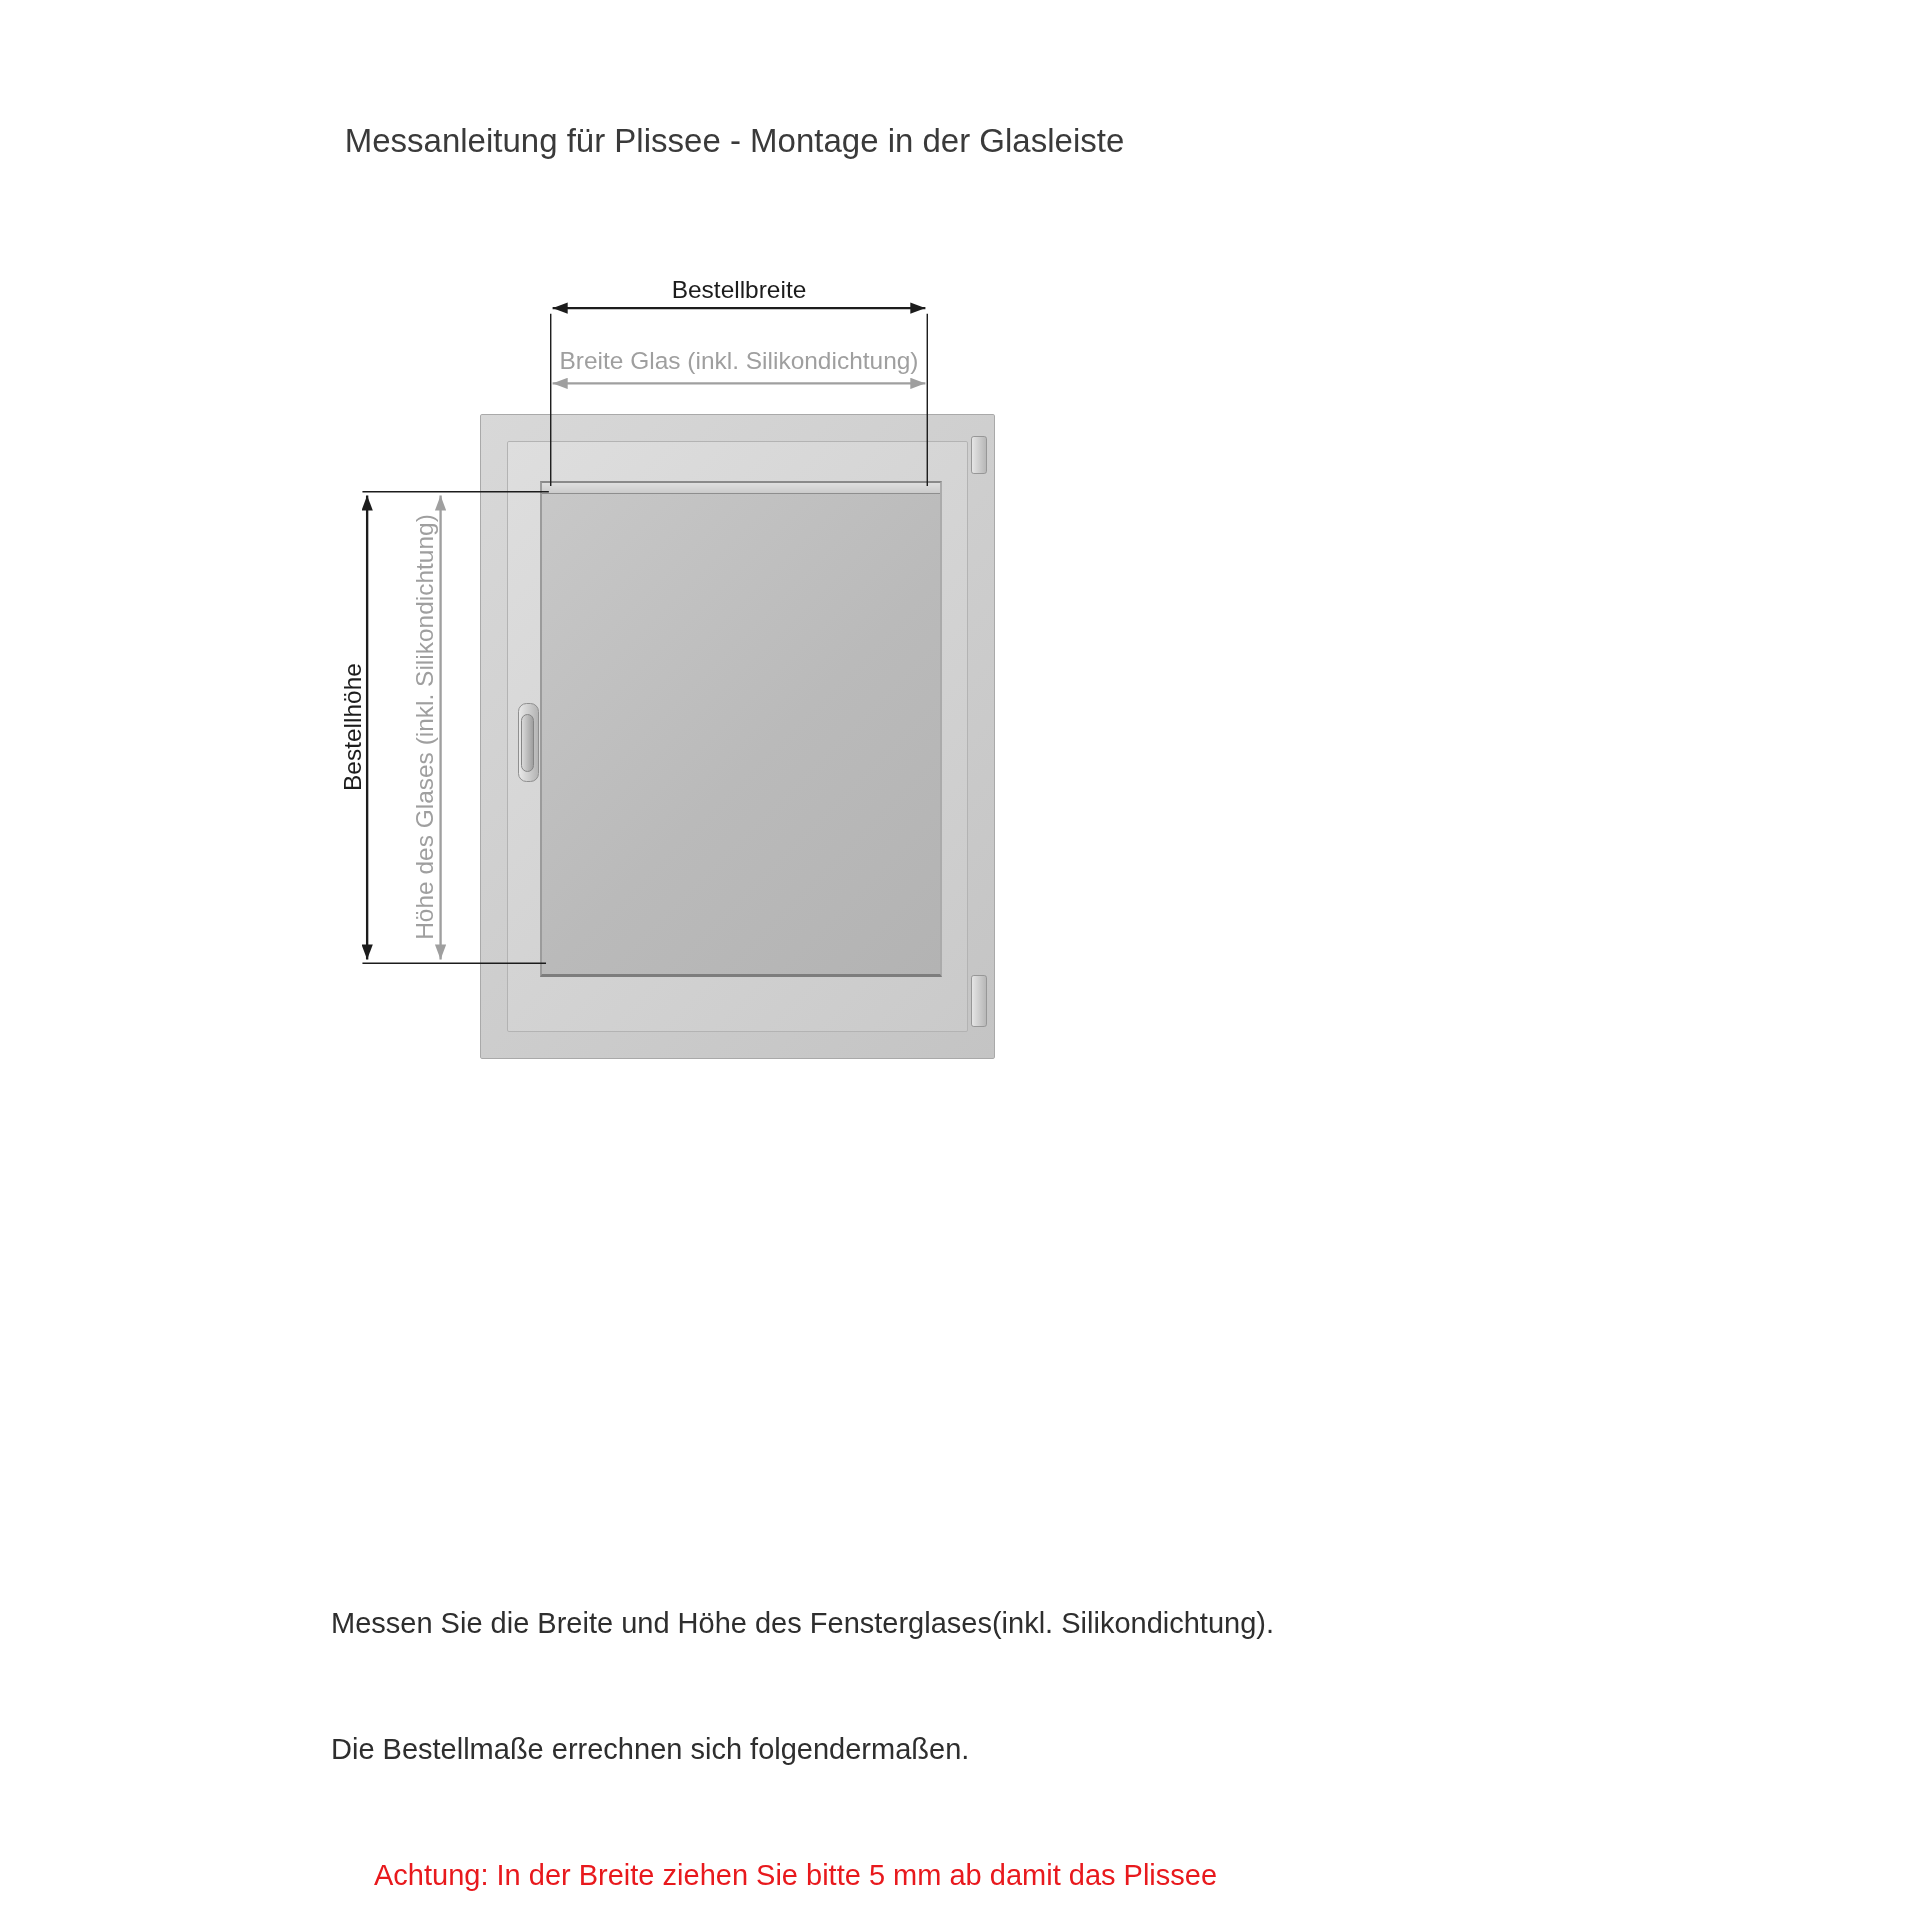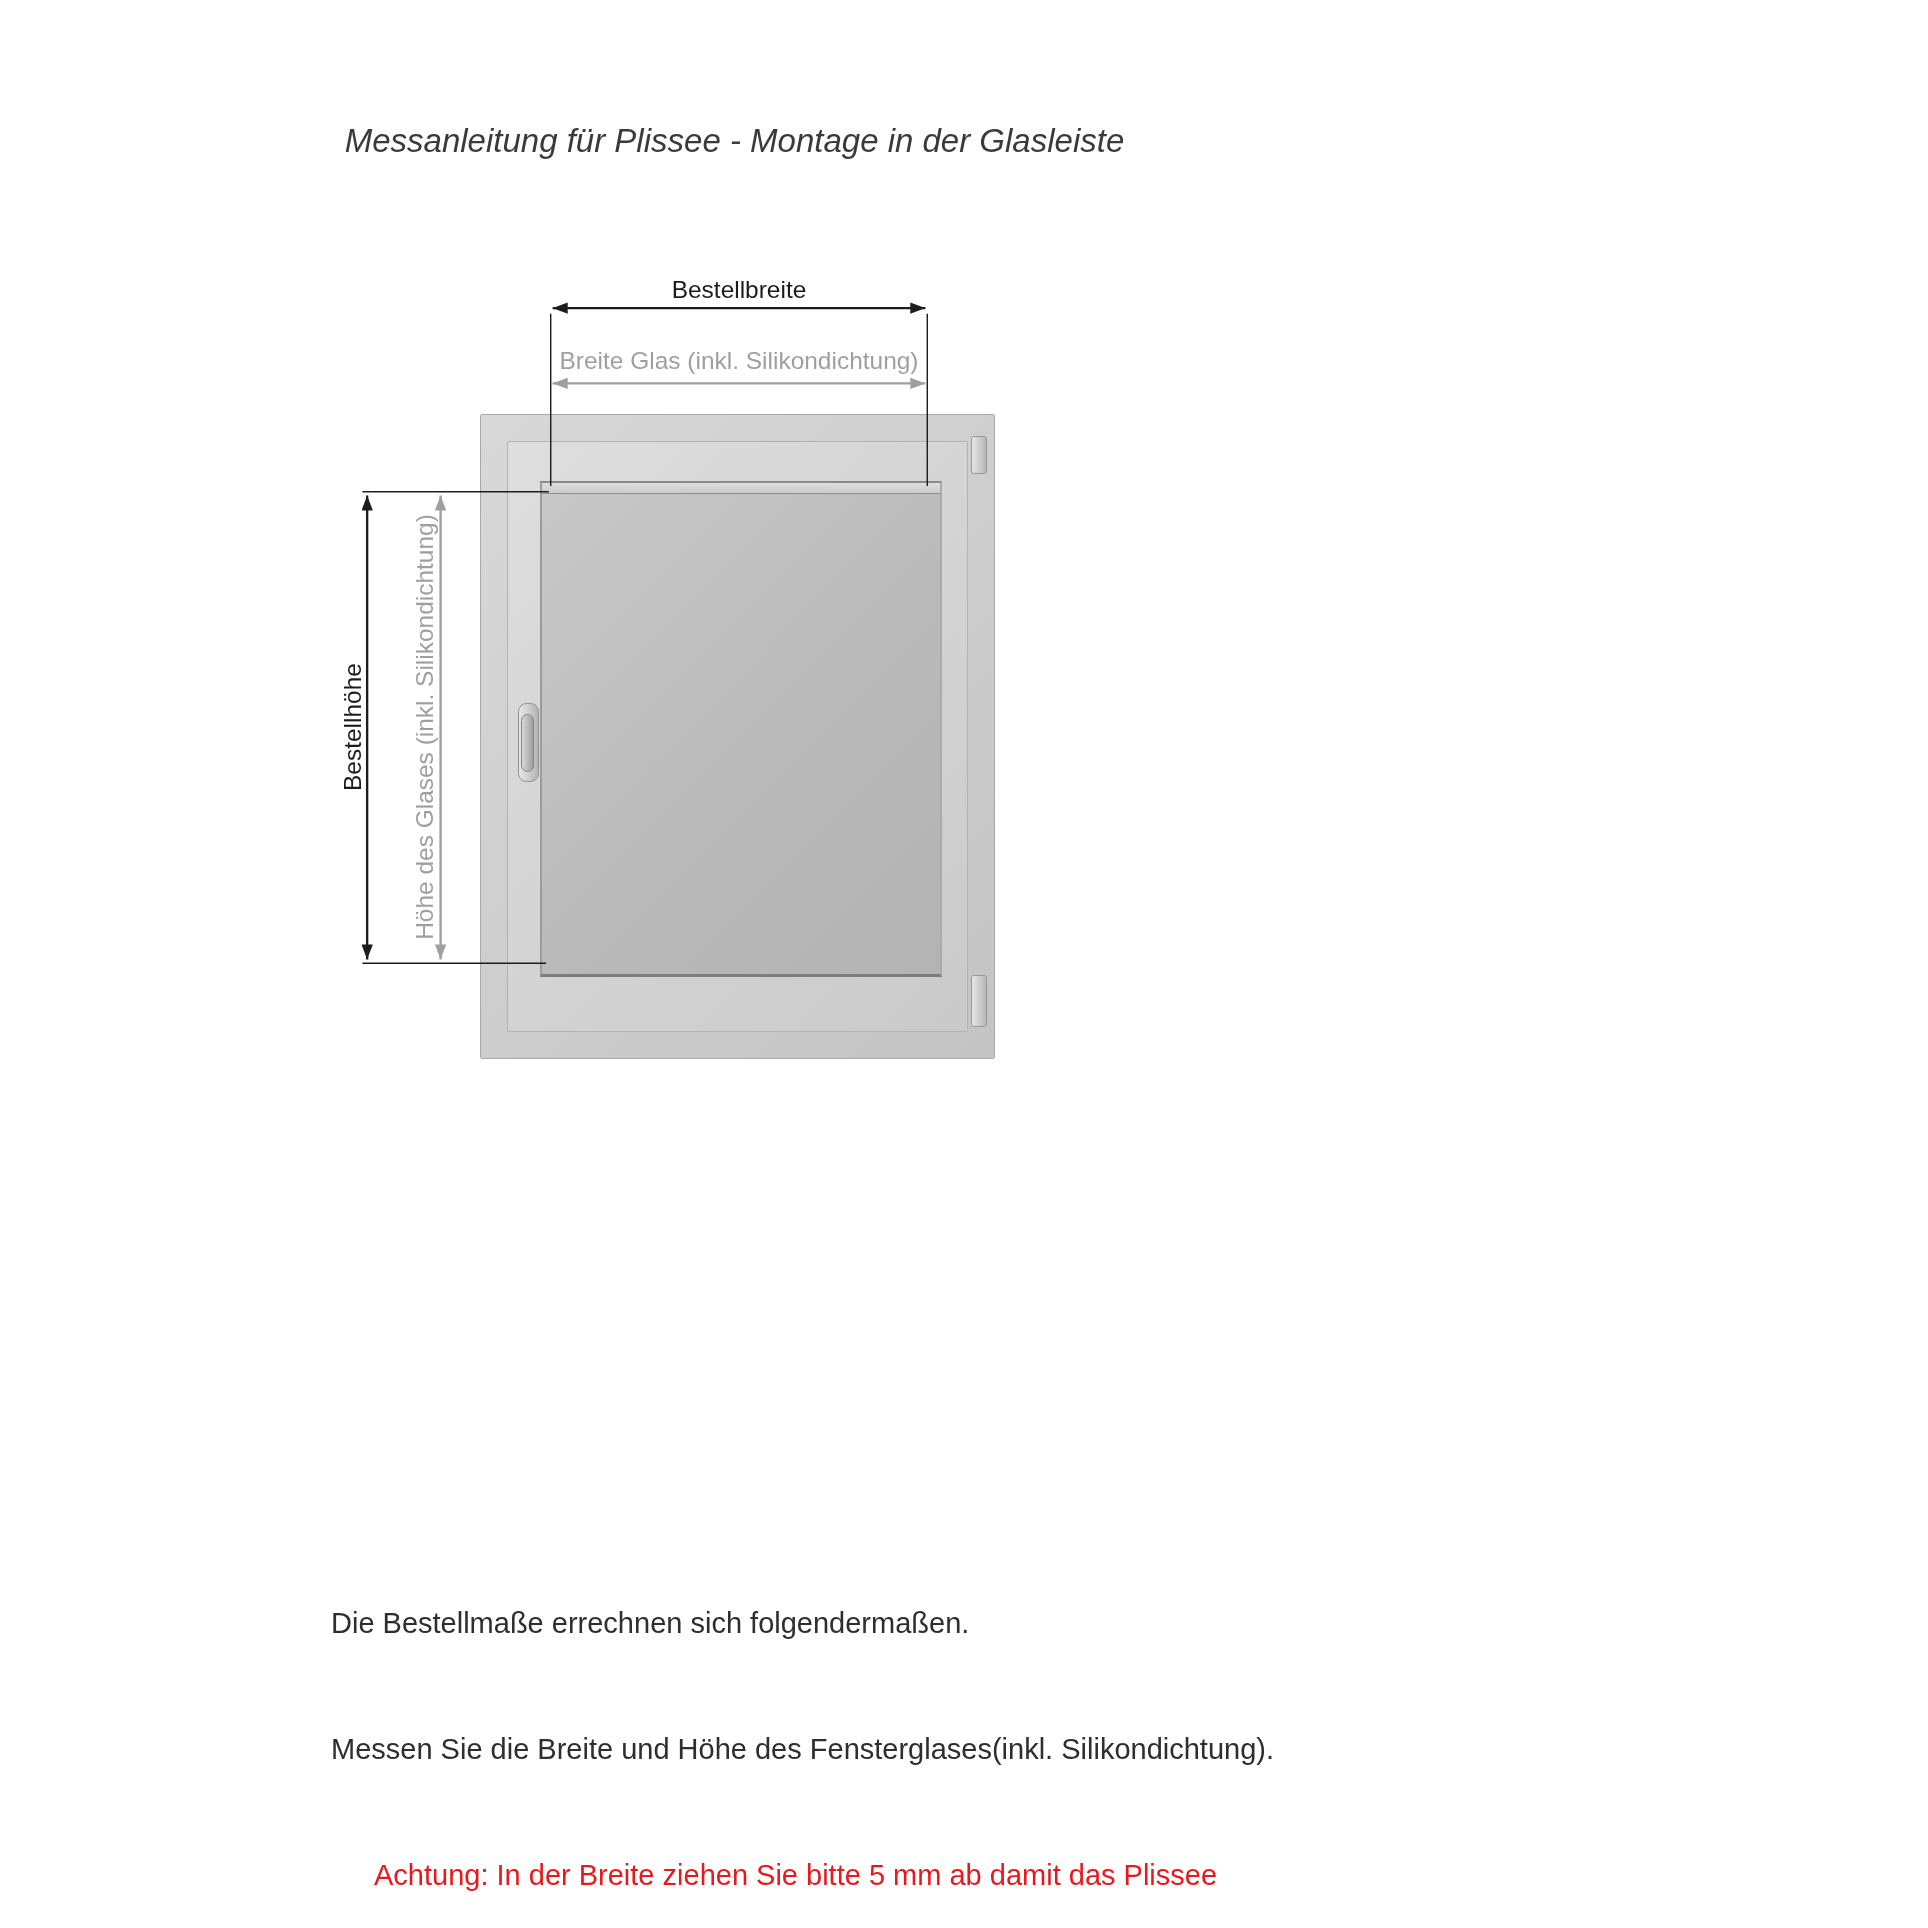--- a/index.html
+++ b/index.html
@@ -10,21 +10,21 @@
   *{box-sizing:border-box;margin:0;padding:0;}
   html,body{background:#ffffff;}
   body{
     width:1928px;height:1928px;position:relative;overflow:hidden;
     font-family:"Liberation Sans",sans-serif;color:#2e2e2e;
   }
 
   
   .title{
     position:absolute;left:0;top:122px;width:1469px;text-align:center;
-    font-size:33px;font-weight:400;color:#3a3a3a;font-style:italic;
+    font-size:33px;font-weight:400;color:#3a3a3a;
   }
 
   
   .diagram{position:absolute;left:0;top:0;width:1596px;height:1262px;}
 
   .win-frame{
     position:absolute;left:480px;top:414px;width:515px;height:645px;
     background:linear-gradient(135deg,#d8d8d8,#c4c4c4);
     border:1.9px solid #a9a9a9;border-radius:1.9px;z-index:1;
   }
@@ -124,22 +124,22 @@
       <line class="dim g" x1="468" y1="526" x2="468" y2="1019" marker-start="url(#mgs)" marker-end="url(#mge)"></line>
 
       <text class="lbl b" text-anchor="middle" x="785" y="316">Bestellbreite</text>
       <text class="lbl g" text-anchor="middle" x="785" y="392">Breite Glas (inkl. Silikondichtung)</text>
       <text class="lbl b" text-anchor="middle" transform="translate(383,772) rotate(-90)">Bestellhöhe</text>
       <text class="lbl g" text-anchor="middle" transform="translate(460,772) rotate(-90)">Höhe des Glases (inkl. Silikondichtung)</text>
     </svg>
   </div>
 
   <div class="instructions">
+    <div class="line">Messen Sie die Breite und Höhe des Fensterglases(inkl. Silikondichtung).</div>
     <div class="line">Die Bestellmaße errechnen sich folgendermaßen.</div>
-    <div class="line">Messen Sie die Breite und Höhe des Fensterglases(inkl. Silikondichtung).</div>
     <div class="line red">Achtung: In der Breite ziehen Sie bitte 5 mm ab damit das Plissee</div>
     
     
     
     
     
   </div>
 
 </div>
 

